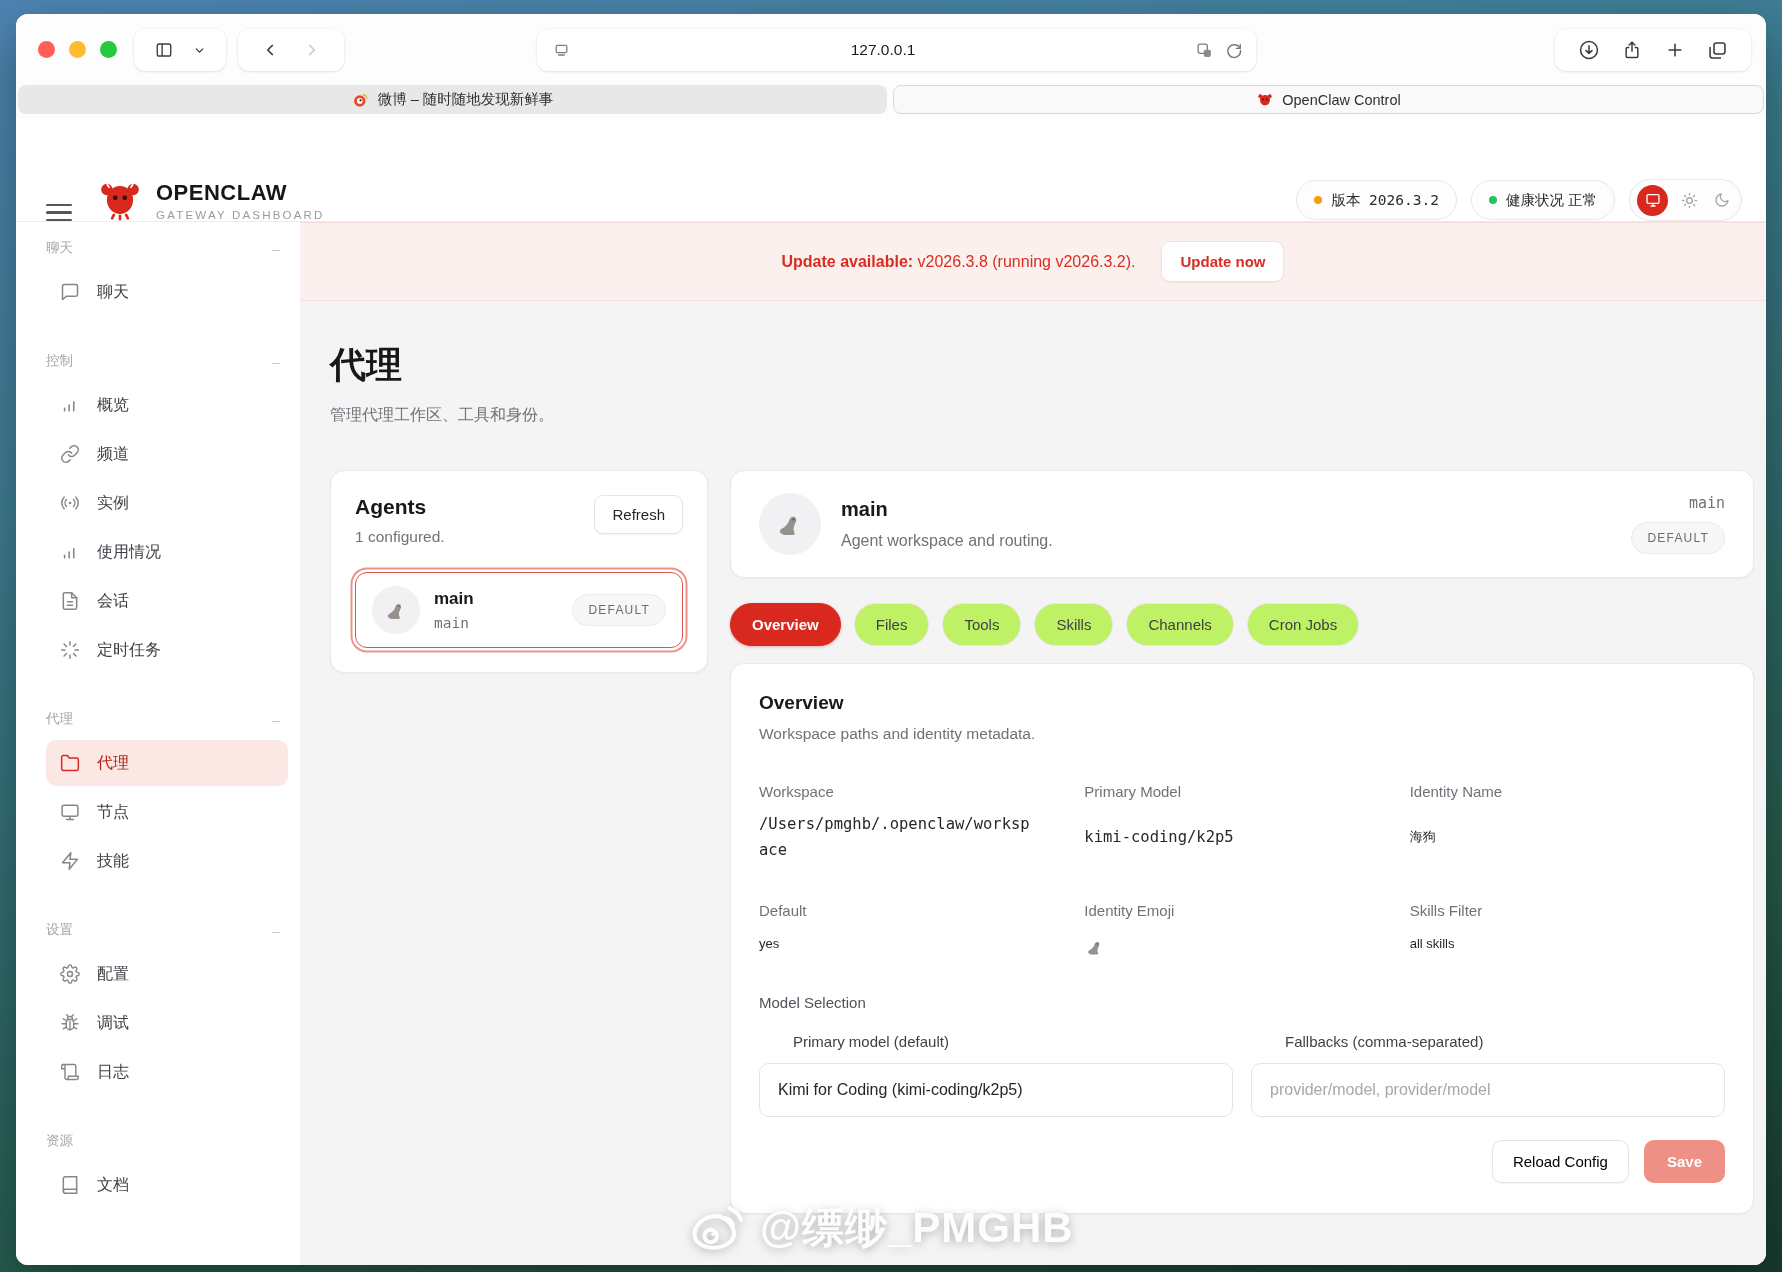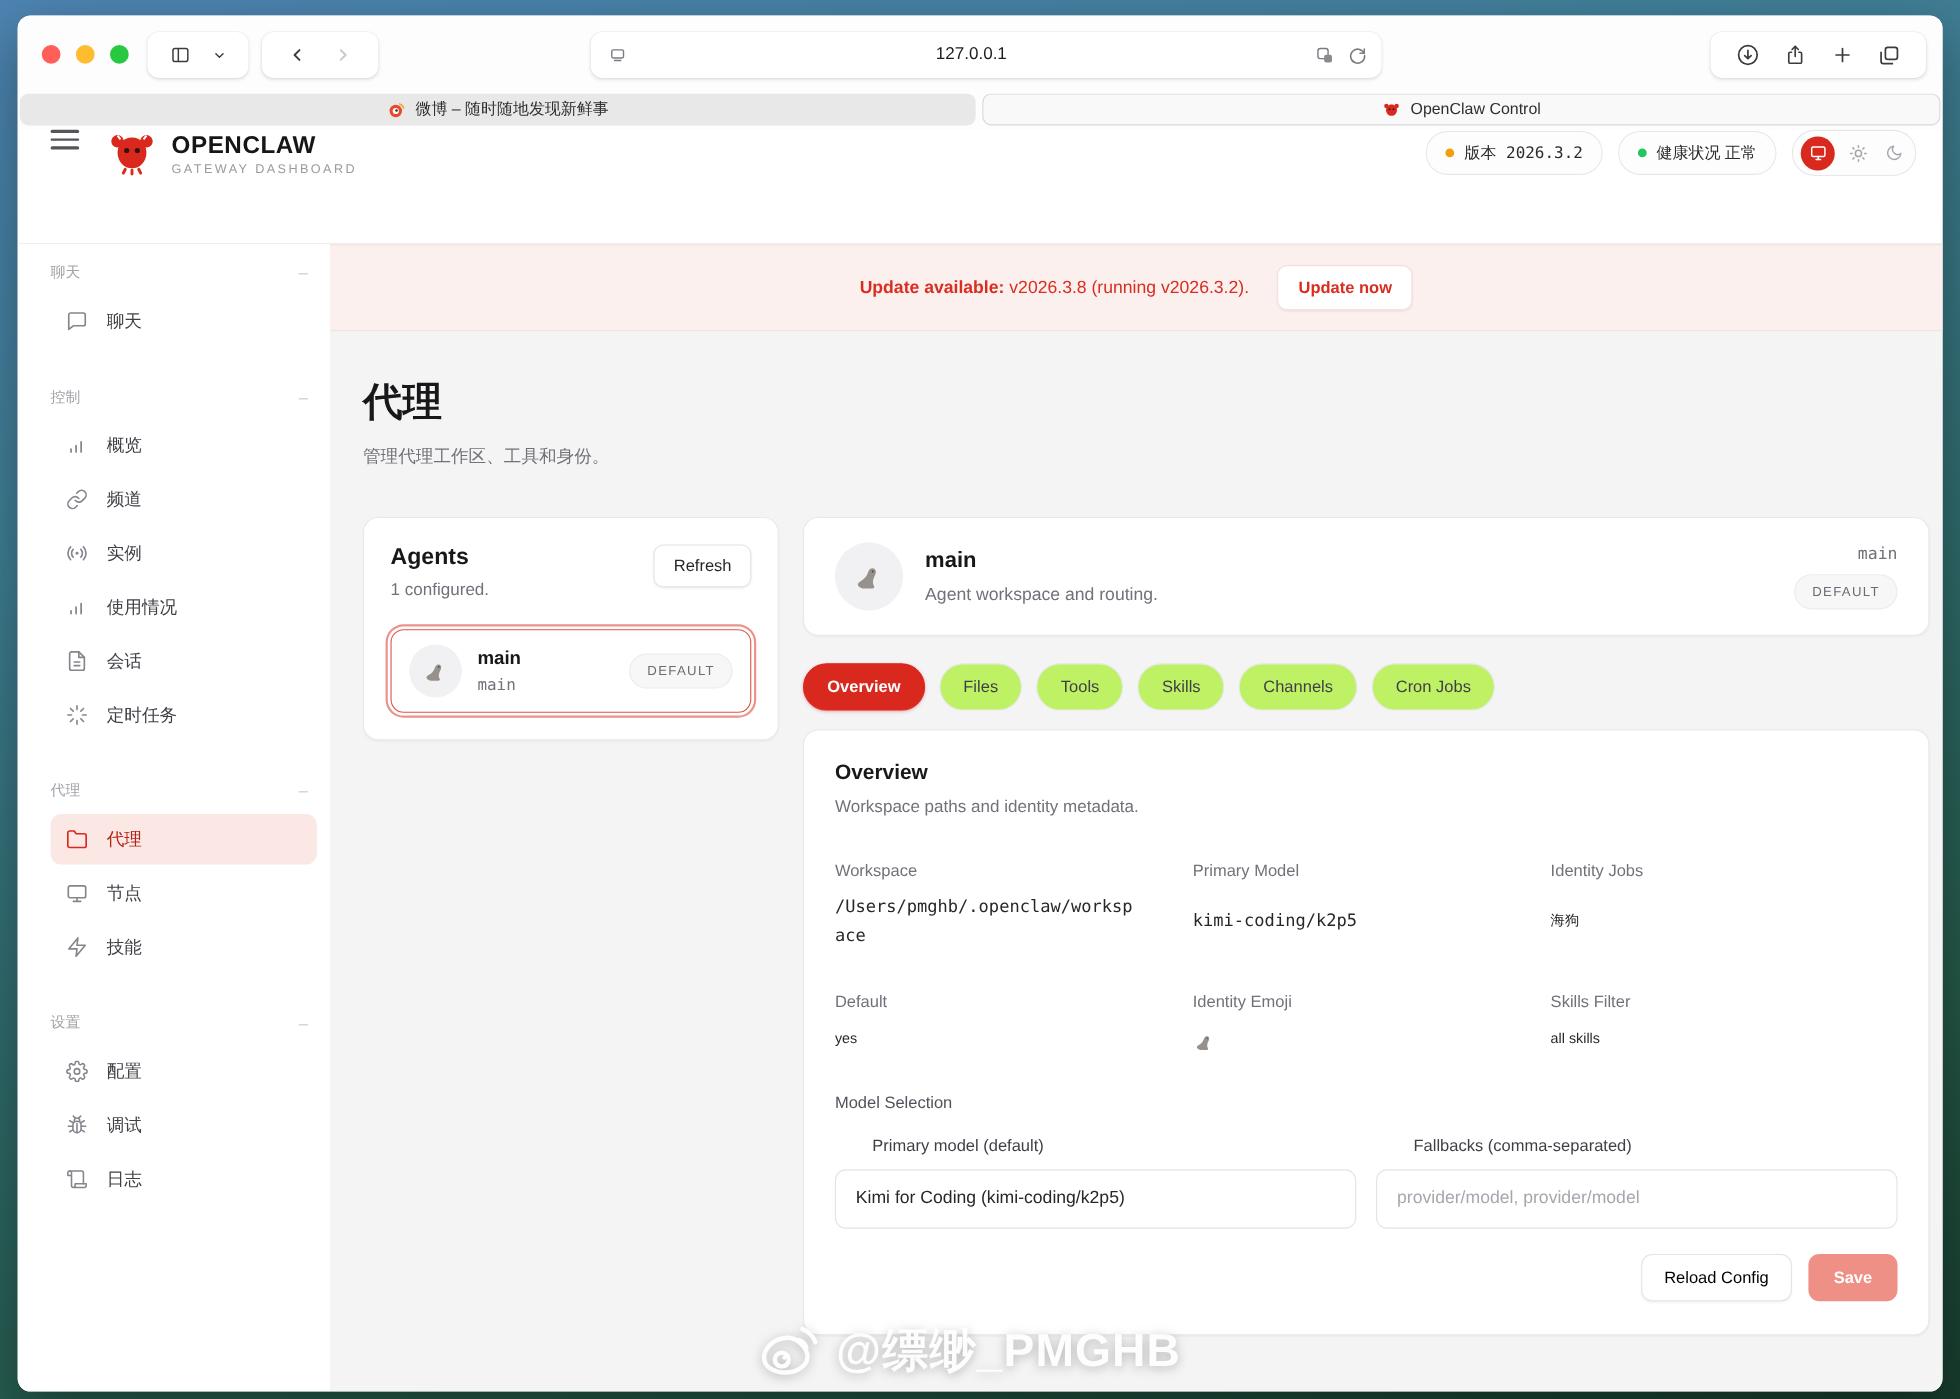--- a/index.html
+++ b/index.html
@@ -38,21 +38,21 @@
   .tabstrip { height:33px; background:#fdfdfd; display:flex; gap:6px; padding:0 2px 4px 2px; }
   .tab { flex:1; border-radius:8px; display:flex; align-items:center; justify-content:center;
     gap:9px; font-size:14.5px; color:#2f2f33; }
   .tab.inactive { background:#e8e8e9; }
   .tab.active { background:#f9f9f9; border:1px solid #d8d8da; }
   .fav { width:17px; height:17px; display:flex; align-items:center; justify-content:center; }
 
   
   .app { height:1147px; display:flex; flex-direction:column; }
   .app-header { height:104px; background:#fff; border-bottom:1px solid #ededee;
-    display:flex; align-items:flex-start; padding:0 24px 0 30px; flex:none; }
+    display:flex; align-items:flex-end; padding:0 24px 0 30px; flex:none; }
   .hamburger { width:26px; display:flex; flex-direction:column; gap:5px; margin-right:26px; cursor:pointer; }
   .hamburger span{ height:2.5px; background:#55555a; border-radius:2px; }
   .brand { display:flex; align-items:center; gap:14px; }
   .brand-text .t1 { font-size:22px; font-weight:800; letter-spacing:.5px; color:#161618; }
   .brand-text .t2 { font-size:11.5px; letter-spacing:2.2px; color:#9a9aa1; margin-top:3px; }
   .header-right { margin-left:auto; display:flex; align-items:center; gap:14px; }
   .badge-pill { height:40px; border:1px solid #e7e7ea; background:#fdfdfd; border-radius:999px;
     display:flex; align-items:center; gap:9px; padding:0 17px; font-size:14.5px; color:#2b2b2f; }
   .dot { width:8px; height:8px; border-radius:50%; }
   .theme-pill { height:42px; border:1px solid #e7e7ea; background:#fdfdfd; border-radius:999px;
@@ -463,20 +463,34 @@
           <div class="nav-item">
             <span class="ic">
                   <svg width="20" height="20" viewBox="0 0 24 24" fill="none" stroke="currentColor" stroke-width="1.7" stroke-linecap="round" stroke-linejoin="round">
                     <path d="M8 21h12a2 2 0 0 0 2-2v-2H10v2a2 2 0 1 1-4 0V5a2 2 0 1 0-4 0v3h4"></path>
                     <path d="M19 17V5a2 2 0 0 0-2-2H4"></path>
                   </svg>
                 </span>
             <span>日志</span>
           </div>
         </div>
+        <div class="section">
+          <div class="section-label">
+            <span>资源</span>
+          </div>
+          <div class="nav-item">
+            <span class="ic">
+                  <svg width="20" height="20" viewBox="0 0 24 24" fill="none" stroke="currentColor" stroke-width="1.8" stroke-linecap="round" stroke-linejoin="round">
+                    <path d="M4 19.5A2.5 2.5 0 0 1 6.5 17H20"></path>
+                    <path d="M6.5 2H20v20H6.5A2.5 2.5 0 0 1 4 19.5v-15A2.5 2.5 0 0 1 6.5 2z"></path>
+                  </svg>
+                </span>
+            <span>文档</span>
+          </div>
+        </div>
       </aside>
 
       <main class="content">
         <div class="banner">
           <span class="banner-text"><b>Update available:</b><span> v2026.3.8 (running v2026.3.2).</span></span>
           <button class="update-btn">Update now</button>
         </div>
 
         <div class="page">
           <h1 class="page-title">代理</h1>
@@ -541,21 +555,21 @@
                 <div class="fields">
                   <div>
                     <div class="f-label">Workspace</div>
                     <div class="f-value mono val-workspace">/Users/pmghb/.openclaw/workspace</div>
                   </div>
                   <div>
                     <div class="f-label">Primary Model</div>
                     <div class="f-value mono pad-center">kimi-coding/k2p5</div>
                   </div>
                   <div>
-                    <div class="f-label">Identity Jobs</div>
+                    <div class="f-label">Identity Name</div>
                     <div class="f-value pad-center">海狗</div>
                   </div>
                   <div>
                     <div class="f-label">Default</div>
                     <div class="f-value">yes</div>
                   </div>
                   <div>
                     <div class="f-label">Identity Emoji</div>
                     <div class="f-value" title="🦭">
                       <svg width="22" height="22" viewBox="0 0 24 24">

